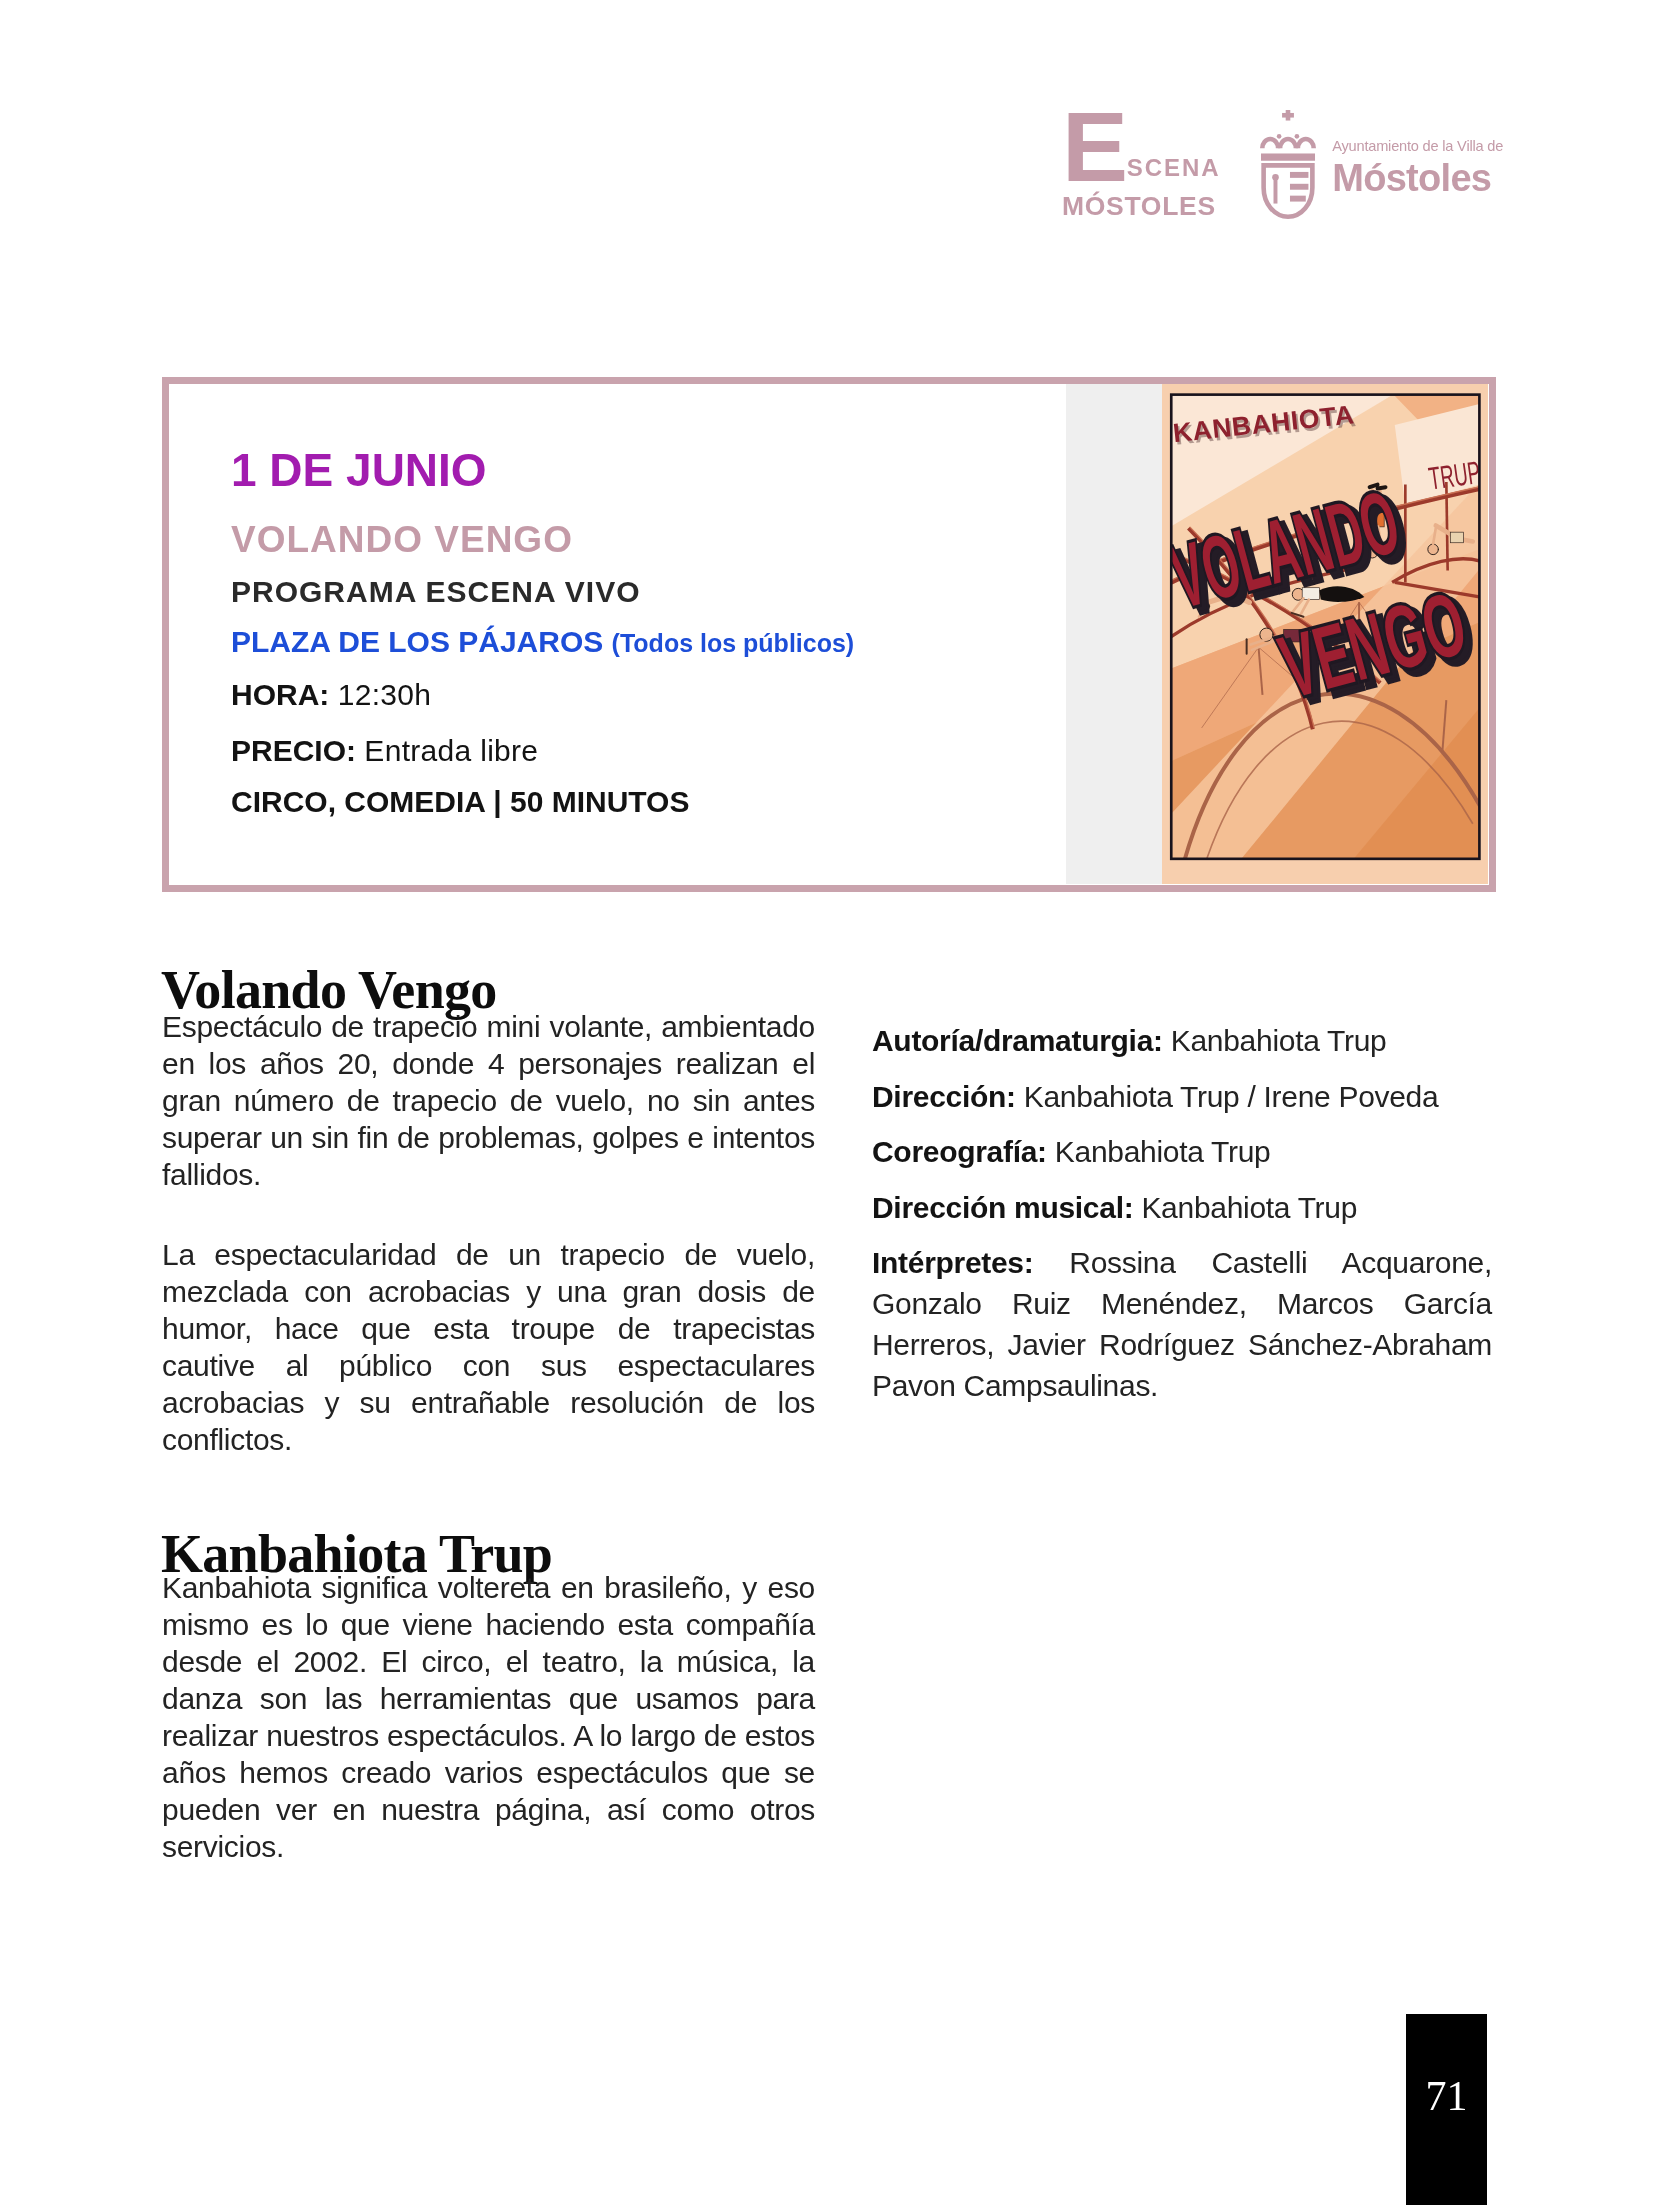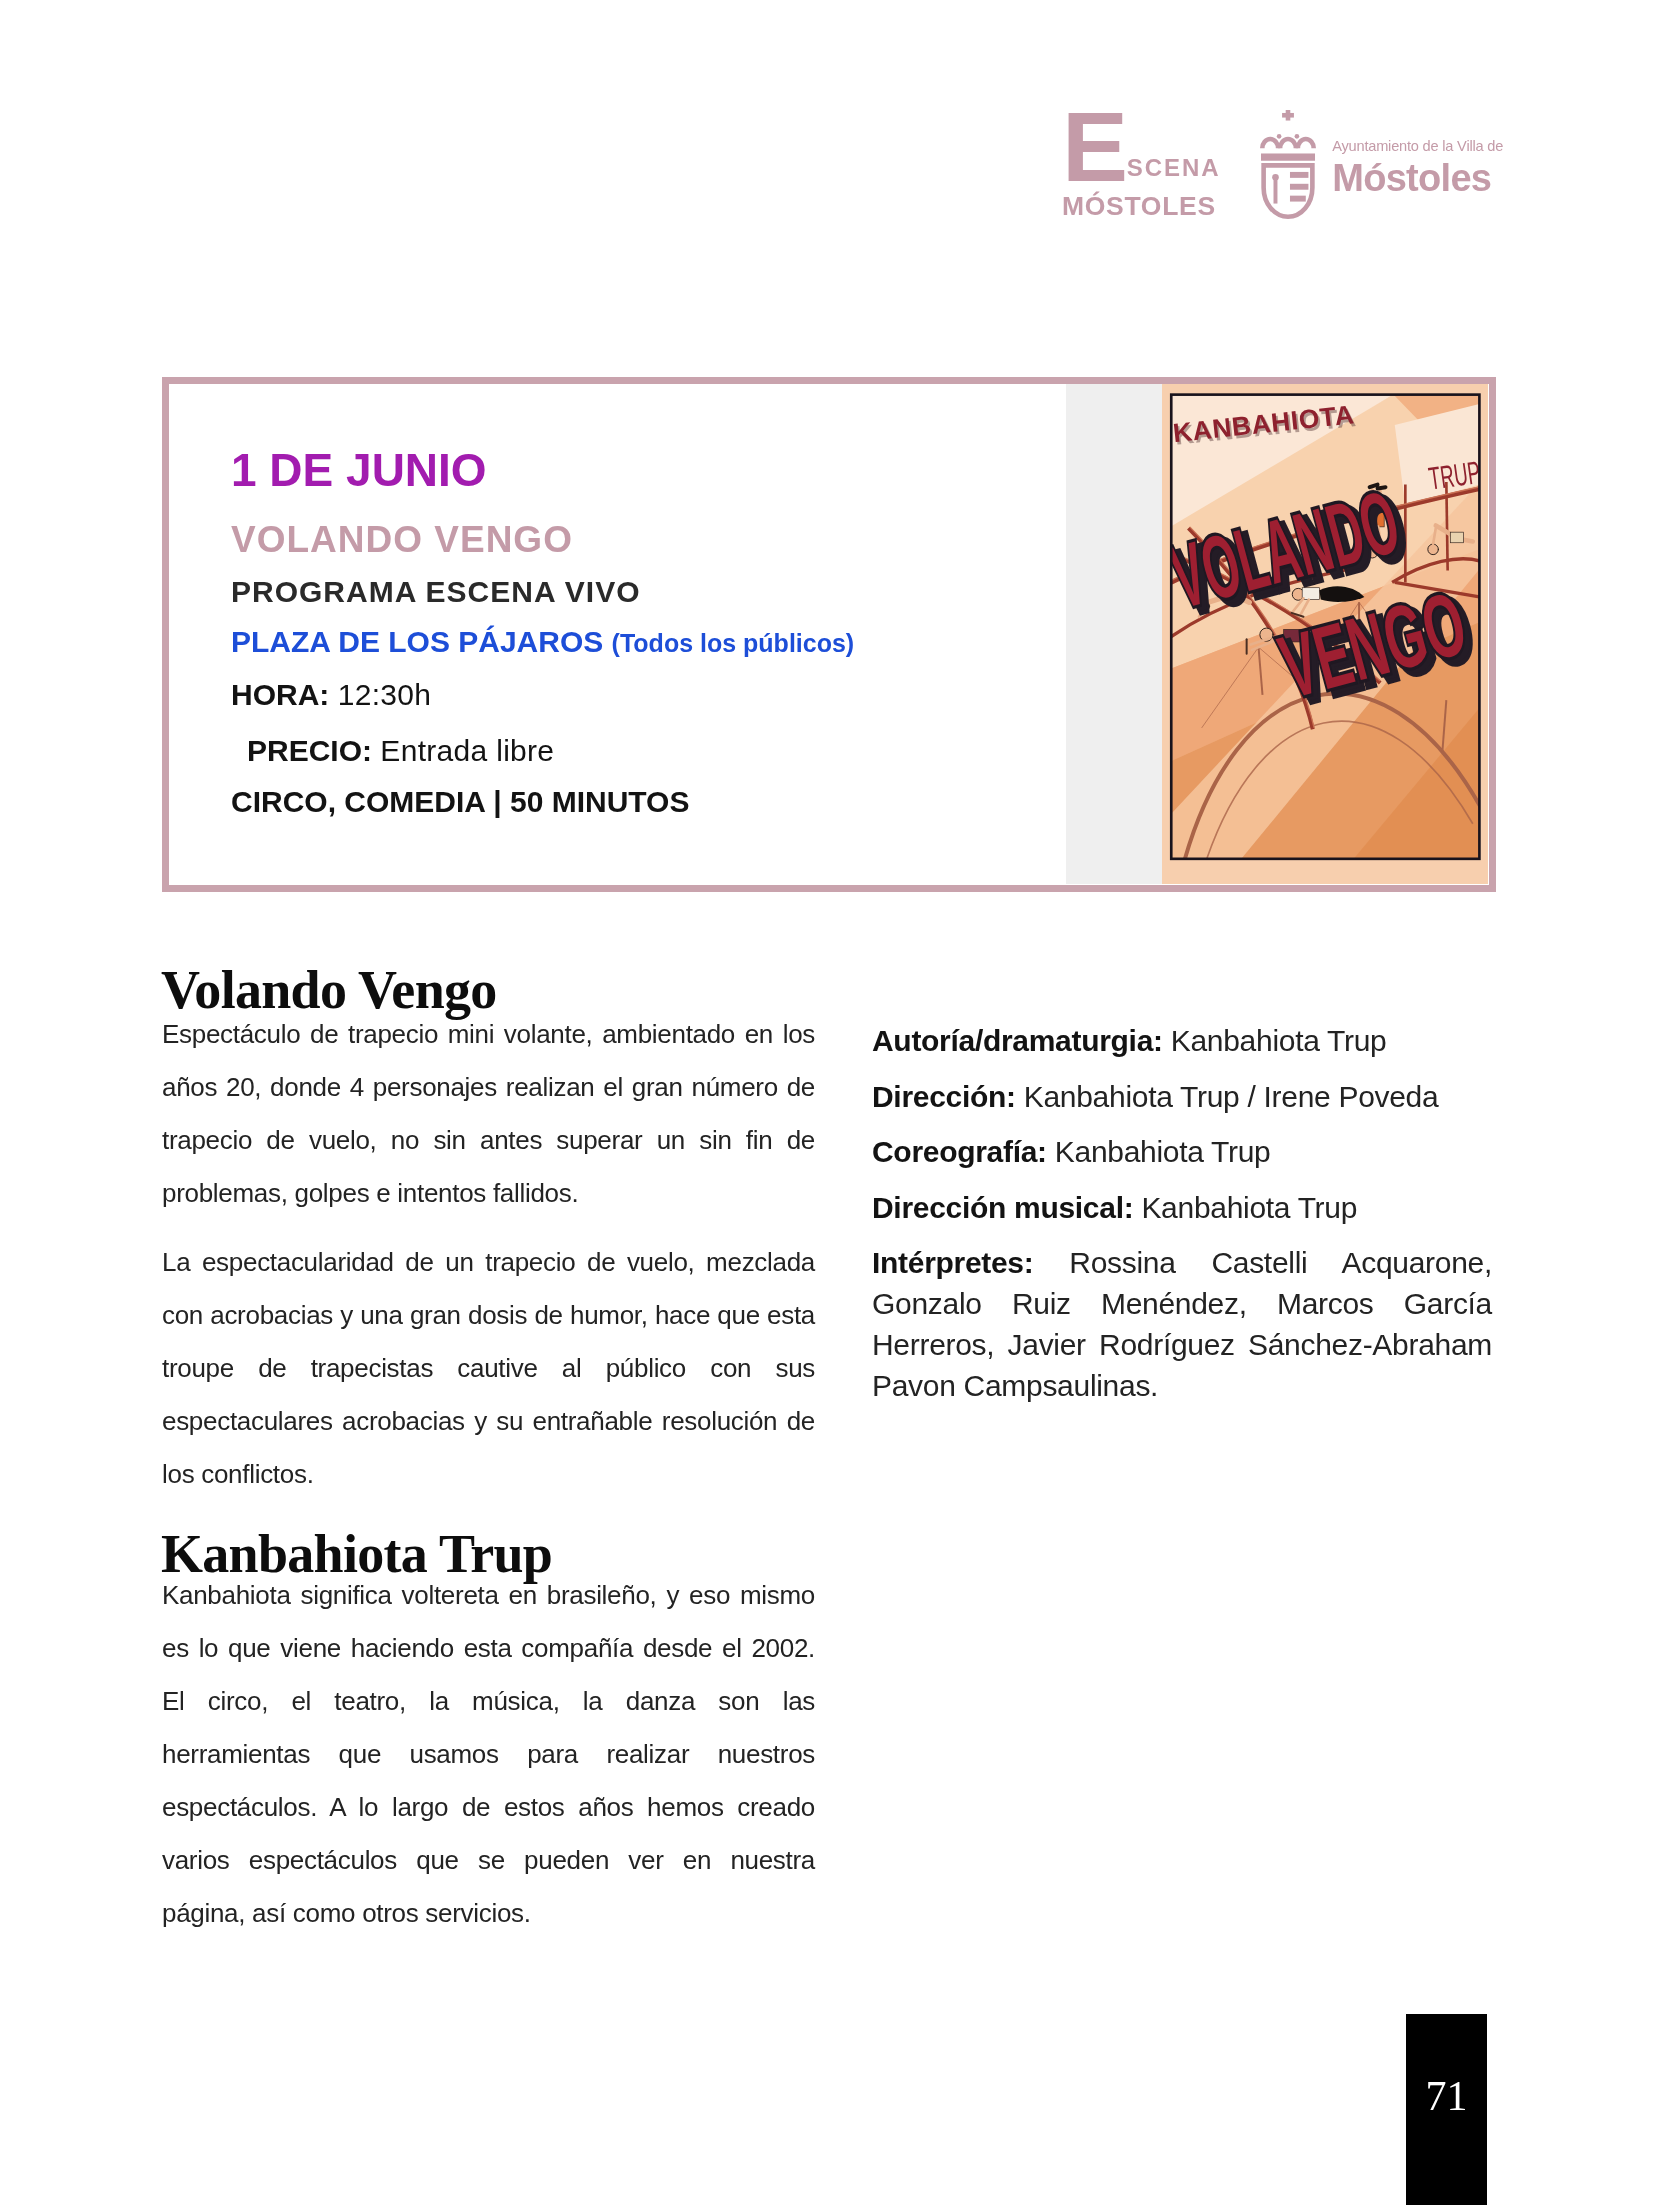--- a/index.html
+++ b/index.html
@@ -23,32 +23,32 @@
   .card-line{position:absolute;left:62px;white-space:nowrap;line-height:1;}
   .card-date{top:63px;font-size:46px;font-weight:800;letter-spacing:0px;color:#a21caf;}
   .card-title{top:137px;font-size:37px;font-weight:600;letter-spacing:1px;color:#c49ba8;}
   .card-program{top:193px;font-size:30px;font-weight:700;letter-spacing:1px;color:#2a2a2a;}
   .card-venue{top:243px;font-size:30px;font-weight:800;color:#1d4ed8;}
   .card-venue .audience{font-size:25px;font-weight:700;letter-spacing:0;}
   .card-info{font-size:30px;color:#131313;}
   .card-info .lbl{font-weight:800;}
   .card-info .val{font-weight:300;letter-spacing:0.3px;}
   .card-hora{top:296px;}
-  .card-precio{top:352px;margin-left:16px;}
+  .card-precio{top:352px;}
   .card-genre{top:403px;font-size:30px;font-weight:800;color:#131313;}
   .card-gray{position:absolute;left:897px;top:0;width:97px;height:500px;background:#efefef;}
   .poster{position:absolute;left:993px;top:0;width:326px;height:500px;background:#f7cfae;}
   
   .serif-head{position:absolute;left:161px;font-family:"Liberation Serif", serif;
     font-weight:700;font-size:54px;letter-spacing:-0.7px;color:#0d0d0d;line-height:1;}
   .h1{top:927px;}
   .h2{top:1482px;}
   .col-left{position:absolute;left:162px;width:653px;}
   .col-right{position:absolute;left:872px;width:620px;}
-  .bodytext{font-size:26px;line-height:53px;letter-spacing:-0.3px;color:#232323;
+  .bodytext{font-size:30px;line-height:37px;letter-spacing:-0.3px;color:#232323;
     text-align:justify;text-align-last:left;font-weight:400;}
   .p1{top:1008px;}
   .p2{top:1236px;}
   .p3{top:1569px;}
   .credits{top:1008px;}
   .credit-item{font-size:30px;line-height:41px;letter-spacing:-0.3px;color:#232323;margin-bottom:14.6px;white-space:nowrap;}
   .credit-item .lbl{font-weight:800;color:#131313;}
   .credit-item .val{font-weight:400;}
   .interp{margin-top:0;white-space:normal;}
   .interp .lbl{font-weight:800;color:#131313;}

